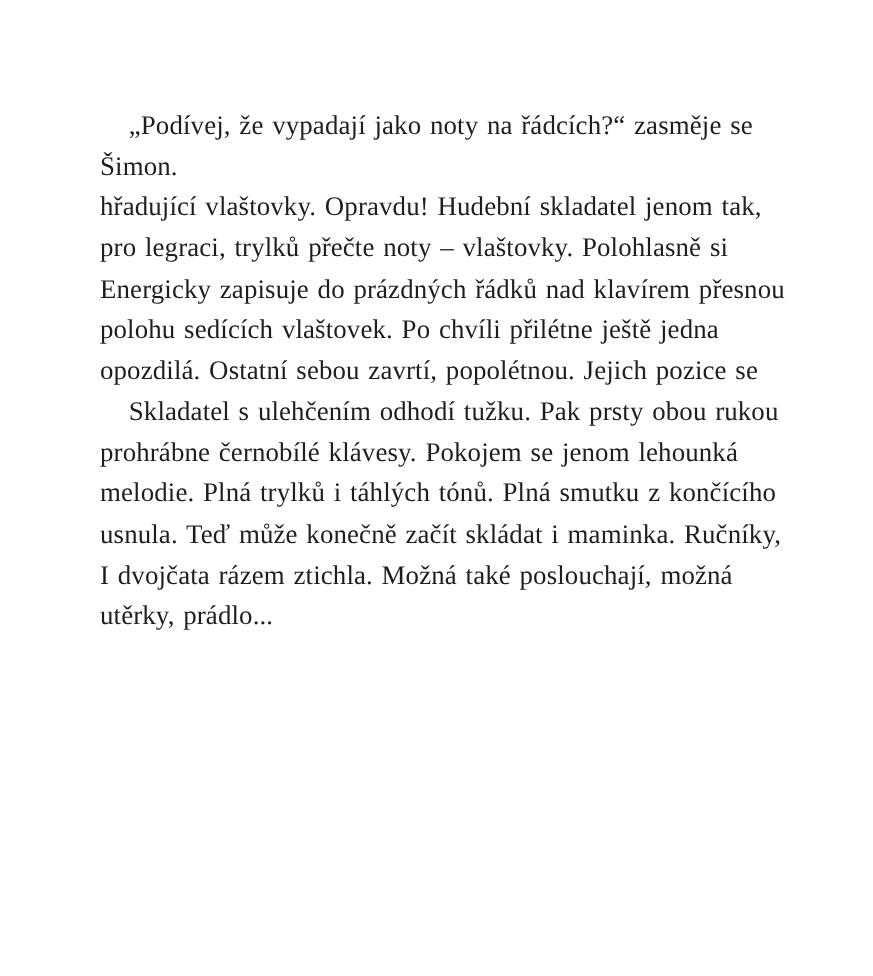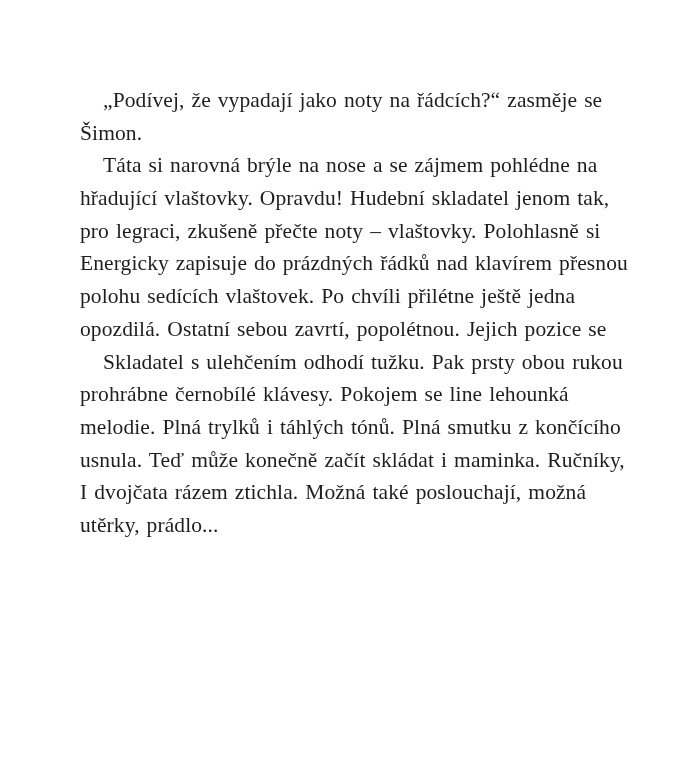--- a/index.html
+++ b/index.html
@@ -47,32 +47,31 @@
 </head>
 <body>
 
 <div class="page" style="background: rgb(255, 255, 255);">
   <div class="text-block" id="text-block" style="color: rgb(30, 30, 30);">
       <div class="paragraph">
         <div class="line first">„Podívej, že vypadají jako noty na řádcích?“ zasměje se</div>
         <div class="line">Šimon.</div>
       </div>
       <div class="paragraph">
-        <div class="line first">Táta si narovná brýle na nose a se zájmem pohlédne na</div>
         <div class="line">hřadující vlaštovky. Opravdu! Hudební skladatel jenom tak,</div>
-        <div class="line">pro legraci, zkušeně přečte noty – vlaštovky. Polohlasně si</div>
+        <div class="line">pro legraci, trylků přečte noty – vlaštovky. Polohlasně si</div>
       </div>
       <div class="paragraph">
         <div class="line">Energicky zapisuje do prázdných řádků nad klavírem přesnou</div>
         <div class="line">polohu sedících vlaštovek. Po chvíli přilétne ještě jedna</div>
         <div class="line">opozdilá. Ostatní sebou zavrtí, popolétnou. Jejich pozice se</div>
       </div>
       <div class="paragraph">
         <div class="line first">Skladatel s ulehčením odhodí tužku. Pak prsty obou rukou</div>
-        <div class="line">prohrábne černobílé klávesy. Pokojem se line lehounká</div>
+        <div class="line">prohrábne černobílé klávesy. Pokojem se jenom lehounká</div>
         <div class="line">melodie. Plná trylků i táhlých tónů. Plná smutku z končícího</div>
         <div class="line">usnula. Teď může konečně začít skládat i maminka. Ručníky,</div>
         <div class="line">I dvojčata rázem ztichla. Možná také poslouchají, možná</div>
         <div class="line">utěrky, prádlo...</div>
       </div>
     </div>
   <div class="page-number" id="page-number" style="color: rgb(107, 107, 107);">16</div>
 </div>
 
 </body></html>

